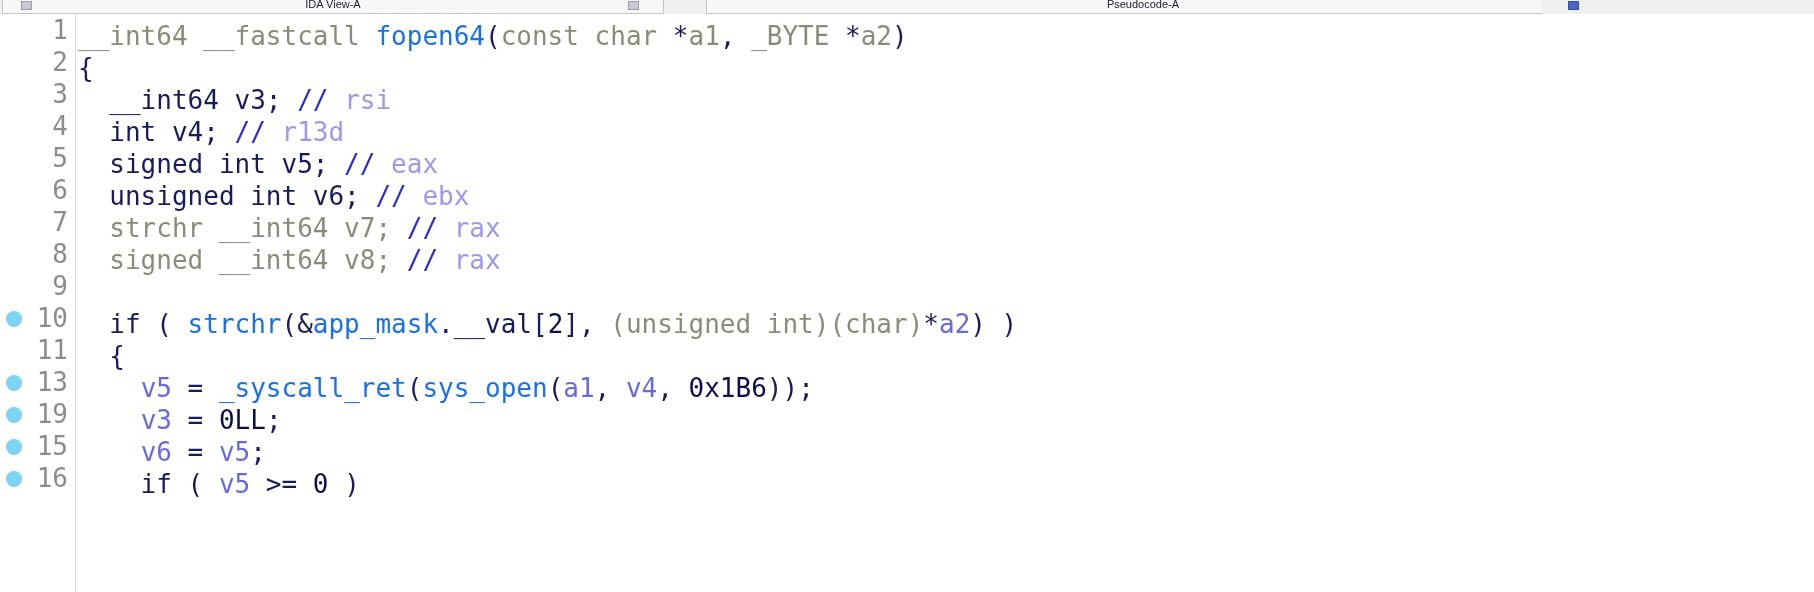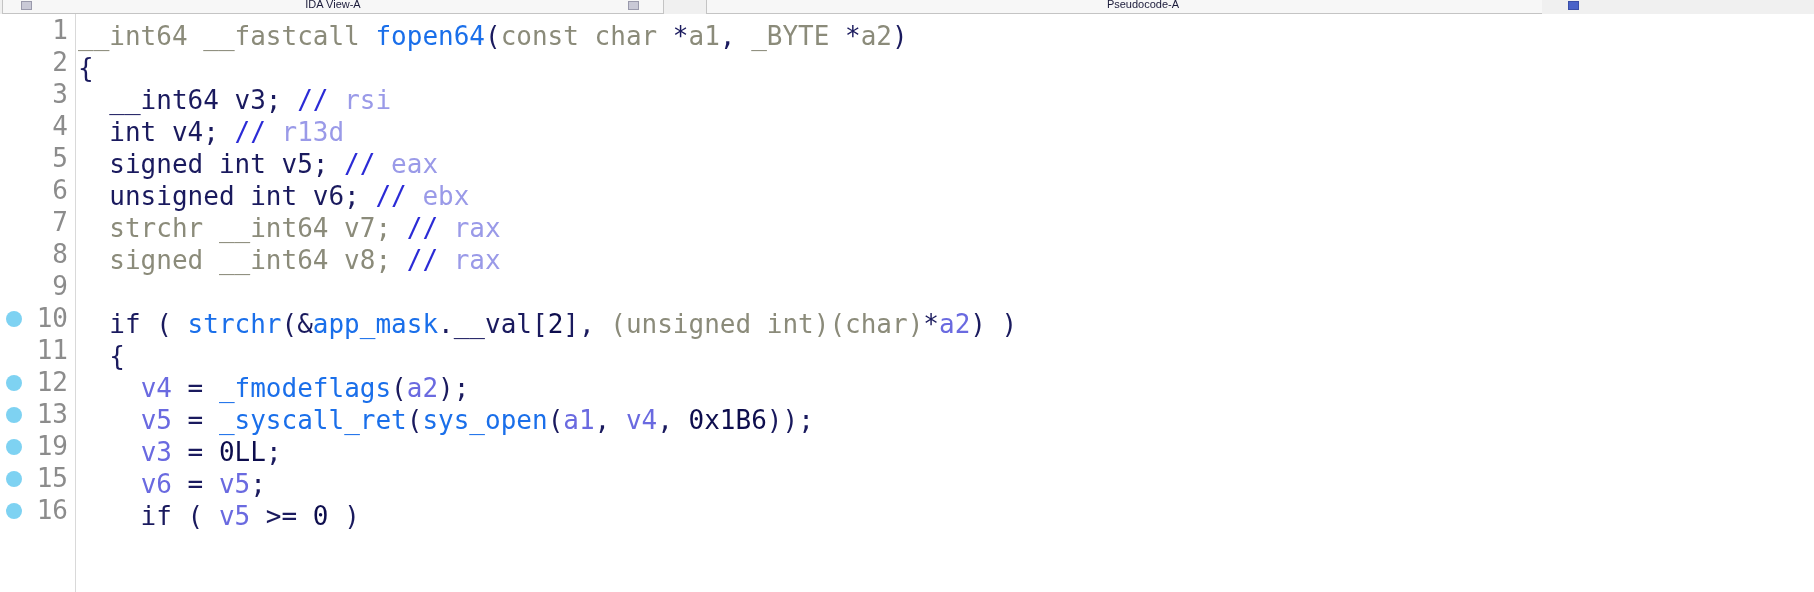--- a/index.html
+++ b/index.html
@@ -122,19 +122,18 @@
       <div class="code-line"><span class="lnum">2</span><span class="src"><span class="t-punct">{</span></span></div>
       <div class="code-line"><span class="lnum">3</span><span class="src"><span class="t-plain">  __int64 v3;</span><span class="t-plain"> </span><span class="t-cmt">//</span><span class="t-plain"> </span><span class="t-reg">rsi</span></span></div>
       <div class="code-line"><span class="lnum">4</span><span class="src"><span class="t-plain">  int v4;</span><span class="t-plain"> </span><span class="t-cmt">//</span><span class="t-plain"> </span><span class="t-reg">r13d</span></span></div>
       <div class="code-line"><span class="lnum">5</span><span class="src"><span class="t-plain">  signed int v5;</span><span class="t-plain"> </span><span class="t-cmt">//</span><span class="t-plain"> </span><span class="t-reg">eax</span></span></div>
       <div class="code-line"><span class="lnum">6</span><span class="src"><span class="t-plain">  unsigned int v6;</span><span class="t-plain"> </span><span class="t-cmt">//</span><span class="t-plain"> </span><span class="t-reg">ebx</span></span></div>
       <div class="code-line"><span class="lnum">7</span><span class="src"><span class="t-kw">  strchr __int64 v7;</span><span class="t-plain"> </span><span class="t-cmt">//</span><span class="t-plain"> </span><span class="t-reg">rax</span></span></div>
       <div class="code-line"><span class="lnum">8</span><span class="src"><span class="t-kw">  signed __int64 v8;</span><span class="t-plain"> </span><span class="t-cmt">//</span><span class="t-plain"> </span><span class="t-reg">rax</span></span></div>
       <div class="code-line"><span class="lnum">9</span><span class="src"></span></div>
       <div class="code-line"><span class="bp" style="background: rgb(126, 210, 242);"></span><span class="lnum">10</span><span class="src"><span class="t-punct">  if ( </span><span class="t-fn">strchr</span><span class="t-punct">(&amp;</span><span class="t-fn">app_mask</span><span class="t-punct">.__val[</span><span class="t-num">2</span><span class="t-punct">], </span><span class="t-kw">(unsigned int)(char)</span><span class="t-punct">*</span><span class="t-var">a2</span><span class="t-punct">) )</span></span></div>
       <div class="code-line"><span class="lnum">11</span><span class="src"><span class="t-punct">  {</span></span></div>
-      <div class="code-line"><span class="bp" style="background: rgb(126, 210, 242);"></span><span class="lnum">12</span><span class="src"><span class="t-plain">    </span><span class="t-var">v4</span><span class="t-punct"> = </span><span class="t-fn">_fmodeflags</span><span class="t-punct">(</span><span class="t-var">a2</span><span class="t-punct">);</span></span></div>
       <div class="code-line"><span class="bp" style="background: rgb(126, 210, 242);"></span><span class="lnum">13</span><span class="src"><span class="t-plain">    </span><span class="t-var">v5</span><span class="t-punct"> = </span><span class="t-fn">_syscall_ret</span><span class="t-punct">(</span><span class="t-fn">sys_open</span><span class="t-punct">(</span><span class="t-var">a1</span><span class="t-punct">, </span><span class="t-var">v4</span><span class="t-punct">, </span><span class="t-num">0x1B6</span><span class="t-punct">));</span></span></div>
       <div class="code-line"><span class="bp" style="background: rgb(126, 210, 242);"></span><span class="lnum">19</span><span class="src"><span class="t-plain">    </span><span class="t-var">v3</span><span class="t-punct"> = </span><span class="t-num">0LL</span><span class="t-punct">;</span></span></div>
       <div class="code-line"><span class="bp" style="background: rgb(126, 210, 242);"></span><span class="lnum">15</span><span class="src"><span class="t-plain">    </span><span class="t-var">v6</span><span class="t-punct"> = </span><span class="t-var">v5</span><span class="t-punct">;</span></span></div>
       <div class="code-line"><span class="bp" style="background: rgb(126, 210, 242);"></span><span class="lnum">16</span><span class="src"><span class="t-punct">    if ( </span><span class="t-var">v5</span><span class="t-punct"> &gt;= </span><span class="t-num">0</span><span class="t-punct"> )</span></span></div>
     </div>
 </div>
 
 </body></html>

